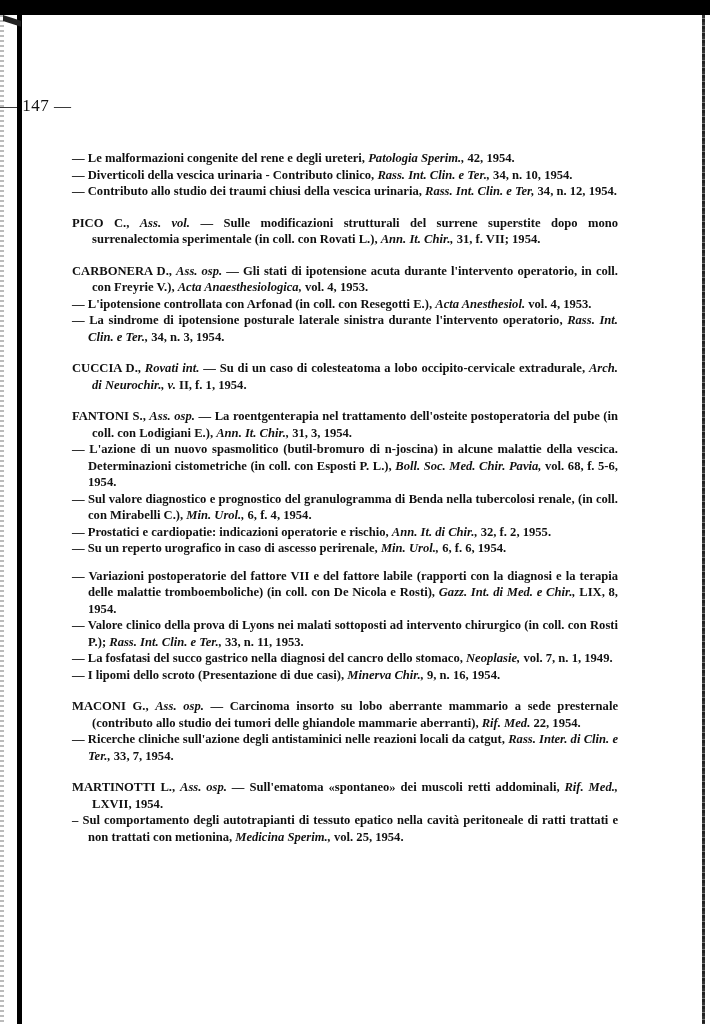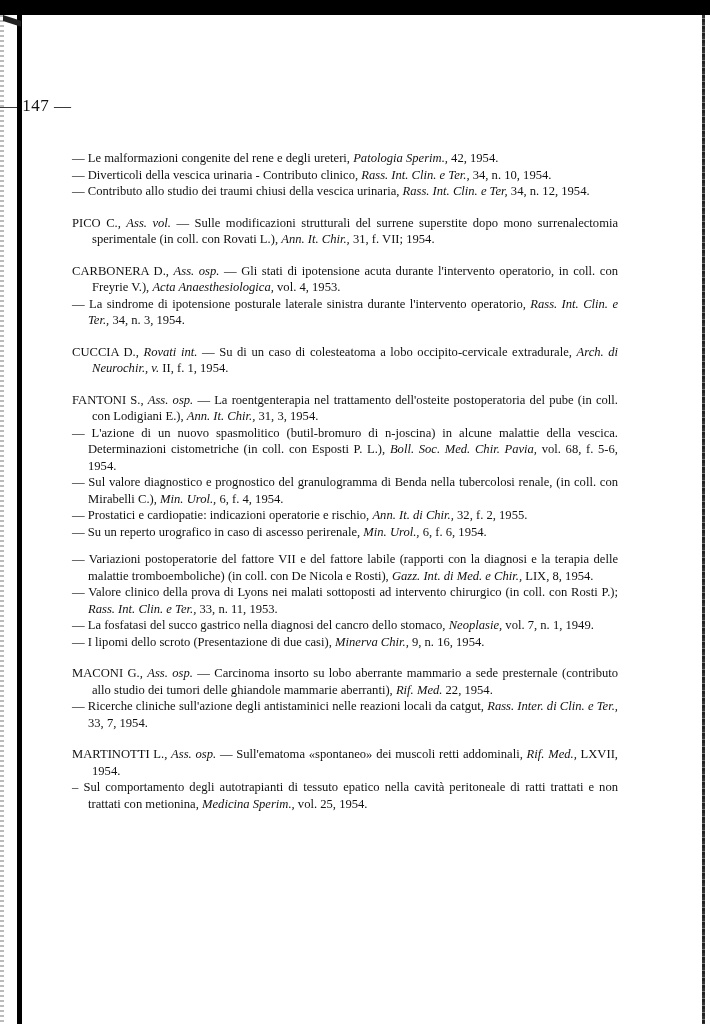--- a/index.html
+++ b/index.html
@@ -15,21 +15,21 @@
   .left-border { position: absolute; left: 17px; top: 15px; width: 5px; height: 1009px; background: #000; }
   .left-border-cap { position: absolute; left: 3px; top: 15px; width: 18px; height: 6px; background: #222;
     transform: skewY(18deg); transform-origin: left top; }
   .right-border { position: absolute; left: 702px; top: 15px; width: 3px; height: 1009px;
     background: repeating-linear-gradient(#333 0 3px, #777 3px 4px, #222 4px 7px); }
 
   .page-number { position: absolute; top: 96px; left: 0; width: 710px; 
     font-size: 17px; letter-spacing: 0.5px; }
 
   .content { position: absolute; left: 72px; top: 150px; width: 546px; font-size: 12.6px; line-height: 16.5px; }
-  .group { margin-bottom: 11px; }
+  .group { margin-bottom: 11px; font-weight: bold; }
   .entry { padding-left: 16px; text-indent: -16px; text-align: justify; }
   .entry.author-entry { padding-left: 16px; text-indent: -20px; margin-left: 4px; margin-top: 15px; }
   .author { }
   .role { font-style: italic; }
   .journal { font-style: italic; }
 </style>
 </head>
 <body>
 
 <div class="top-bar"></div>
@@ -47,20 +47,21 @@
     <div class="entry"><span>— </span><span>Diverticoli della vescica urinaria - Contributo clinico, </span><span class="journal">Rass. Int. Clin. e Ter.,</span><span> 34, n. 10, 1954.</span></div>
     <div class="entry"><span>— </span><span>Contributo allo studio dei traumi chiusi della vescica urinaria, </span><span class="journal">Rass. Int. Clin. e Ter,</span><span> 34, n. 12, 1954.</span></div>
   </div>
 
   <div class="group">
     <div class="entry author-entry"><span class="author">PICO C., </span><span class="role">Ass. vol.</span><span> — </span><span>Sulle modificazioni strutturali del surrene superstite dopo mono surrenalectomia sperimentale (in coll. con Rovati L.), </span><span class="journal">Ann. It. Chir.,</span><span> 31, f. VII; 1954.</span></div>
   </div>
 
   <div class="group">
     <div class="entry author-entry"><span class="author">CARBONERA D., </span><span class="role">Ass. osp.</span><span> — </span><span>Gli stati di ipotensione acuta durante l'intervento operatorio, in coll. con Freyrie V.), </span><span class="journal">Acta Anaesthesiologica,</span><span> vol. 4, 1953.</span></div>
+    <div class="entry"><span>— </span><span>L'ipotensione controllata con Arfonad (in coll. con Resegotti E.), </span><span class="journal">Acta Anesthesiol.</span><span> vol. 4, 1953.</span></div>
     <div class="entry"><span>— </span><span>La sindrome di ipotensione posturale laterale sinistra durante l'intervento operatorio, </span><span class="journal">Rass. Int. Clin. e Ter.,</span><span> 34, n. 3, 1954.</span></div>
   </div>
 
   <div class="group">
     <div class="entry author-entry"><span class="author">CUCCIA D., </span><span class="role">Rovati int.</span><span> — </span><span>Su di un caso di colesteatoma a lobo occipito-cervicale extradurale, </span><span class="journal">Arch. di Neurochir., v.</span><span> II, f. 1, 1954.</span></div>
   </div>
 
   <div class="group">
     <div class="entry author-entry"><span class="author">FANTONI S., </span><span class="role">Ass. osp.</span><span> — </span><span>La roentgenterapia nel trattamento dell'osteite postoperatoria del pube (in coll. con Lodigiani E.), </span><span class="journal">Ann. It. Chir.,</span><span> 31, 3, 1954.</span></div>
     <div class="entry"><span>— </span><span>L'azione di un nuovo spasmolitico (butil-bromuro di n-joscina) in alcune malattie della vescica. Determinazioni cistometriche (in coll. con Esposti P. L.), </span><span class="journal">Boll. Soc. Med. Chir. Pavia,</span><span> vol. 68, f. 5-6, 1954.</span></div>

